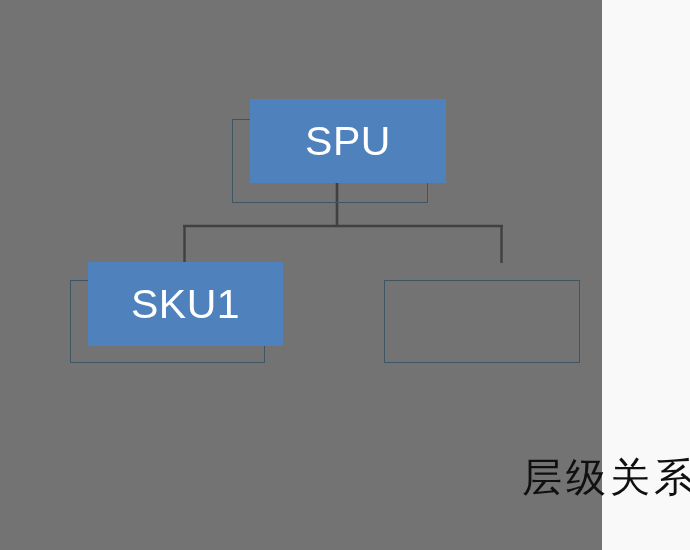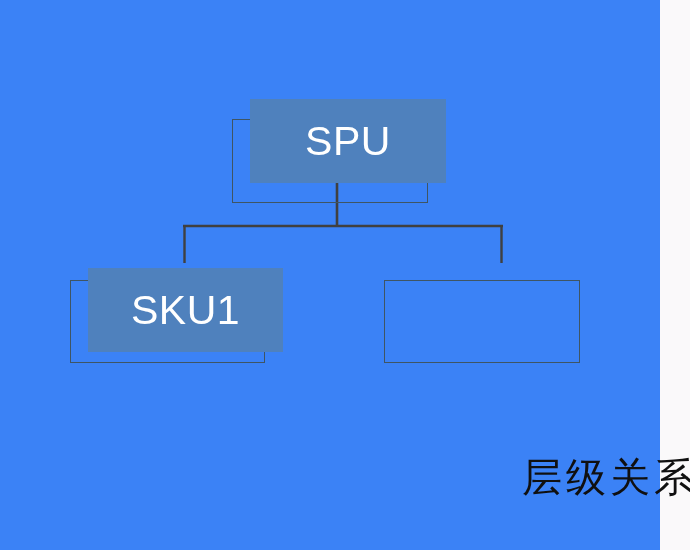--- a/index.html
+++ b/index.html
@@ -10,23 +10,23 @@
   body {
     width: 690px;
     height: 550px;
     background: #faf9fa;
     font-family: "Liberation Sans", "DejaVu Sans", sans-serif;
     overflow: hidden;
   }
 
   #diagram-canvas {
     position: relative;
-    width: 660px;
+    width: 602px;
     height: 550px;
-    background: #3b82f6;
+    background: #737373;
   }
 
   
   #connector-layer {
     position: absolute;
     left: 0;
     top: 0;
     width: 690px;
     height: 550px;
     z-index: 1;
@@ -72,21 +72,20 @@
     top: 119px;
     width: 196px;
     height: 84px;
   }
 
   #node-sku1 {
     left: 88px;
     top: 262px;
     width: 195px;
     height: 84px;
-    margin-top: 6px;
   }
   #frame-sku1 {
     left: 70px;
     top: 280px;
     width: 195px;
     height: 83px;
   }
 
   #node-sku2 {
     left: 402px;

